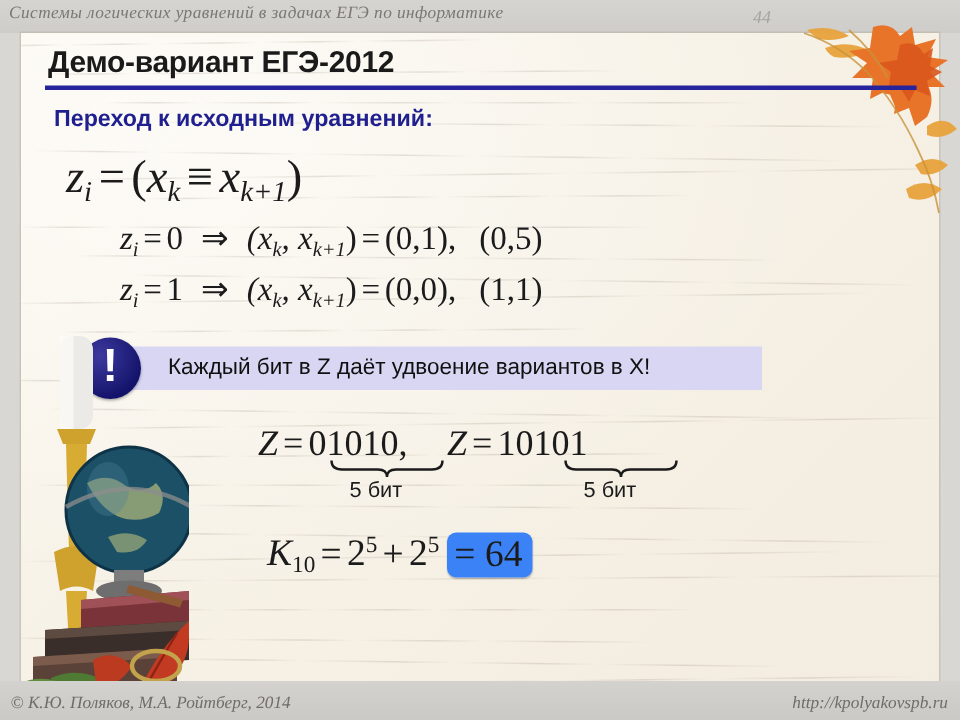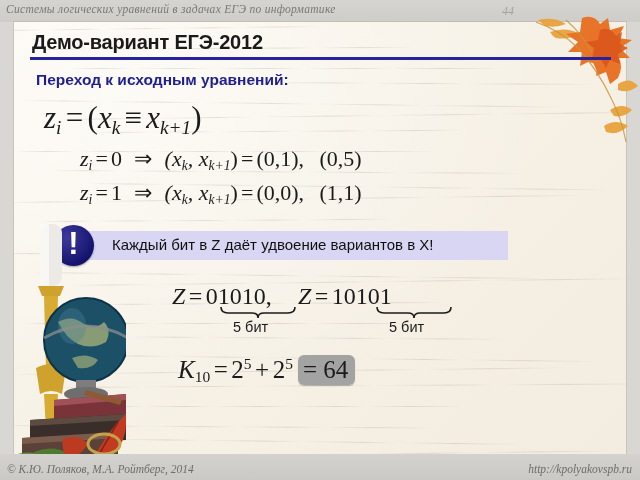--- a/index.html
+++ b/index.html
@@ -82,21 +82,21 @@
   .math .op{padding:0 .14em;}
 
   .f1{left:44px;top:100px;font-size:31px;}
   .f2{left:80px;top:146px;font-size:22px;}
   .f3{left:80px;top:180px;font-size:22px;}
 
   .zrow{left:172px;top:283px;font-size:24px;}
   .kfinal{left:178px;top:355px;font-size:25px;}
 
   .hl-green{
-    background:#a3a3a3;border-radius:6px;padding:1px 7px 2px 5px;
+    background:#3b82f6;border-radius:6px;padding:1px 7px 2px 5px;
     box-shadow:0 1px 1px rgba(0,0,0,.25);
     margin-top:25px;
   }
 
   
   .brace{position:absolute;color:#1b1b1b;font-family:"Liberation Serif", serif;}
   .brace svg{display:block;}
   .bracelabel{
     position:absolute;font-size:14.5px;color:#1b1b1b;font-weight:normal;
     font-family:"Liberation Sans", sans-serif;white-space:nowrap;

